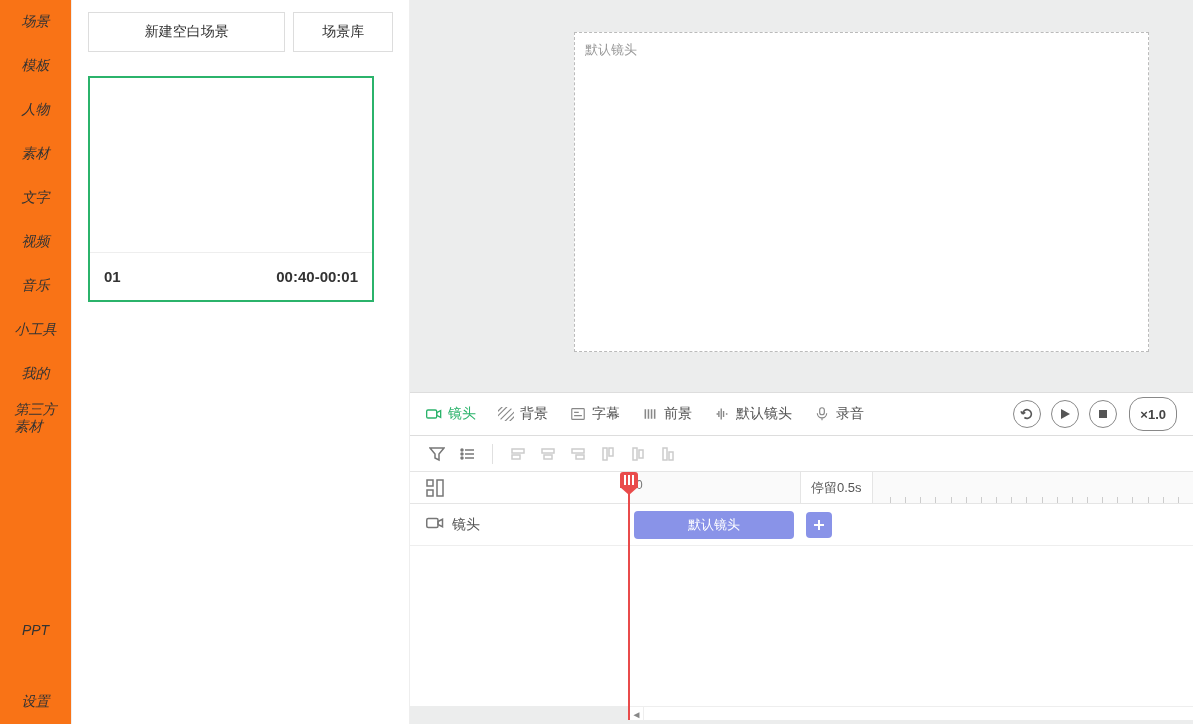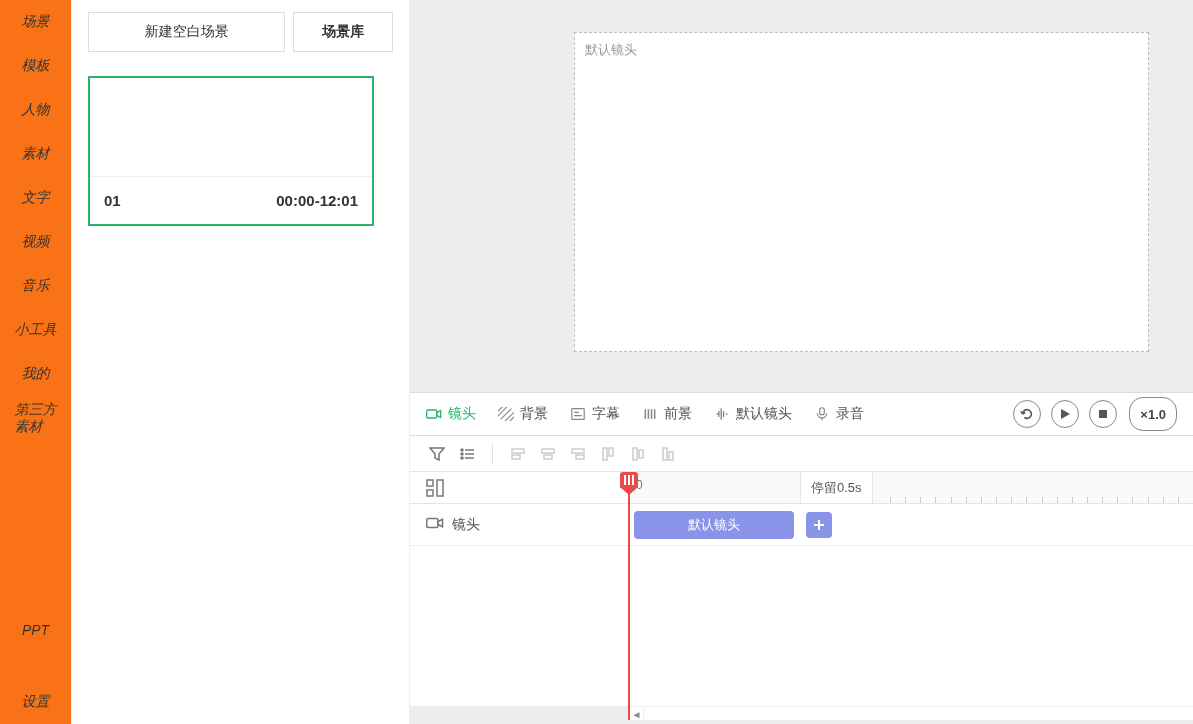--- a/index.html
+++ b/index.html
@@ -10,22 +10,22 @@
   .sidebar-item { height: 44px; display: flex; align-items: center; justify-content: center; font-size: 14px; color: #333; cursor: pointer; }
   .sidebar-item.multiline { line-height: 1.2; font-size: 14px; }
   .sidebar-spacer { flex: 1; }
   .sidebar-bottom-item { height: 44px; display: flex; align-items: center; justify-content: center; font-size: 14px; color: #333; cursor: pointer; }
 
   
   .scene-panel { position: absolute; left: 72px; top: 0; width: 338px; height: 724px; background: #fff; border-right: 1px solid #eee; padding: 12px 16px; }
   .scene-buttons { display: flex; gap: 8px; }
   .btn { height: 40px; background: #fff; border: 1px solid #ddd; display: flex; align-items: center; justify-content: center; font-size: 14px; color: #333; cursor: pointer; }
   .btn-newblank { flex: 2; }
-  .btn-scenelib { flex: 1; font-weight: bold; }
-  .scene-card { margin-top: 24px; width: 286px; height: 150px; border: 2px solid #2bb36b; display: flex; flex-direction: column; }
+  .btn-scenelib { flex: 1; }
+  .scene-card { margin-top: 24px; width: 286px; height: 226px; border: 2px solid #2bb36b; display: flex; flex-direction: column; }
   .scene-thumb { flex: 1; background: #fff; }
   .scene-meta { height: 48px; border-top: 1px solid #eee; display: flex; align-items: center; justify-content: space-between; padding: 0 14px; font-size: 15px; font-weight: 600; color: #333; }
 
   
   .right-area { position: absolute; left: 410px; top: 0; width: 783px; height: 724px; background: #eceded; }
 
   
   .canvas-wrap { position: absolute; top: 32px; left: 164px; width: 575px; height: 320px; background: #fff; border: 1px dashed #bbb; }
   .canvas-label { position: absolute; top: 8px; left: 10px; font-size: 13px; color: #999; }
 
@@ -96,21 +96,21 @@
 
 <div class="scene-panel">
   <div class="scene-buttons">
     <div class="btn btn-newblank">新建空白场景</div>
     <div class="btn btn-scenelib">场景库</div>
   </div>
   <div class="scene-card">
     <div class="scene-thumb"></div>
     <div class="scene-meta">
       <span>01</span>
-      <span>00:00-12:01</span>
+      <span>00:40-00:01</span>
     </div>
   </div>
 </div>
 
 <div class="right-area">
 
   <div class="canvas-wrap">
     <div class="canvas-label">默认镜头</div>
   </div>
 

